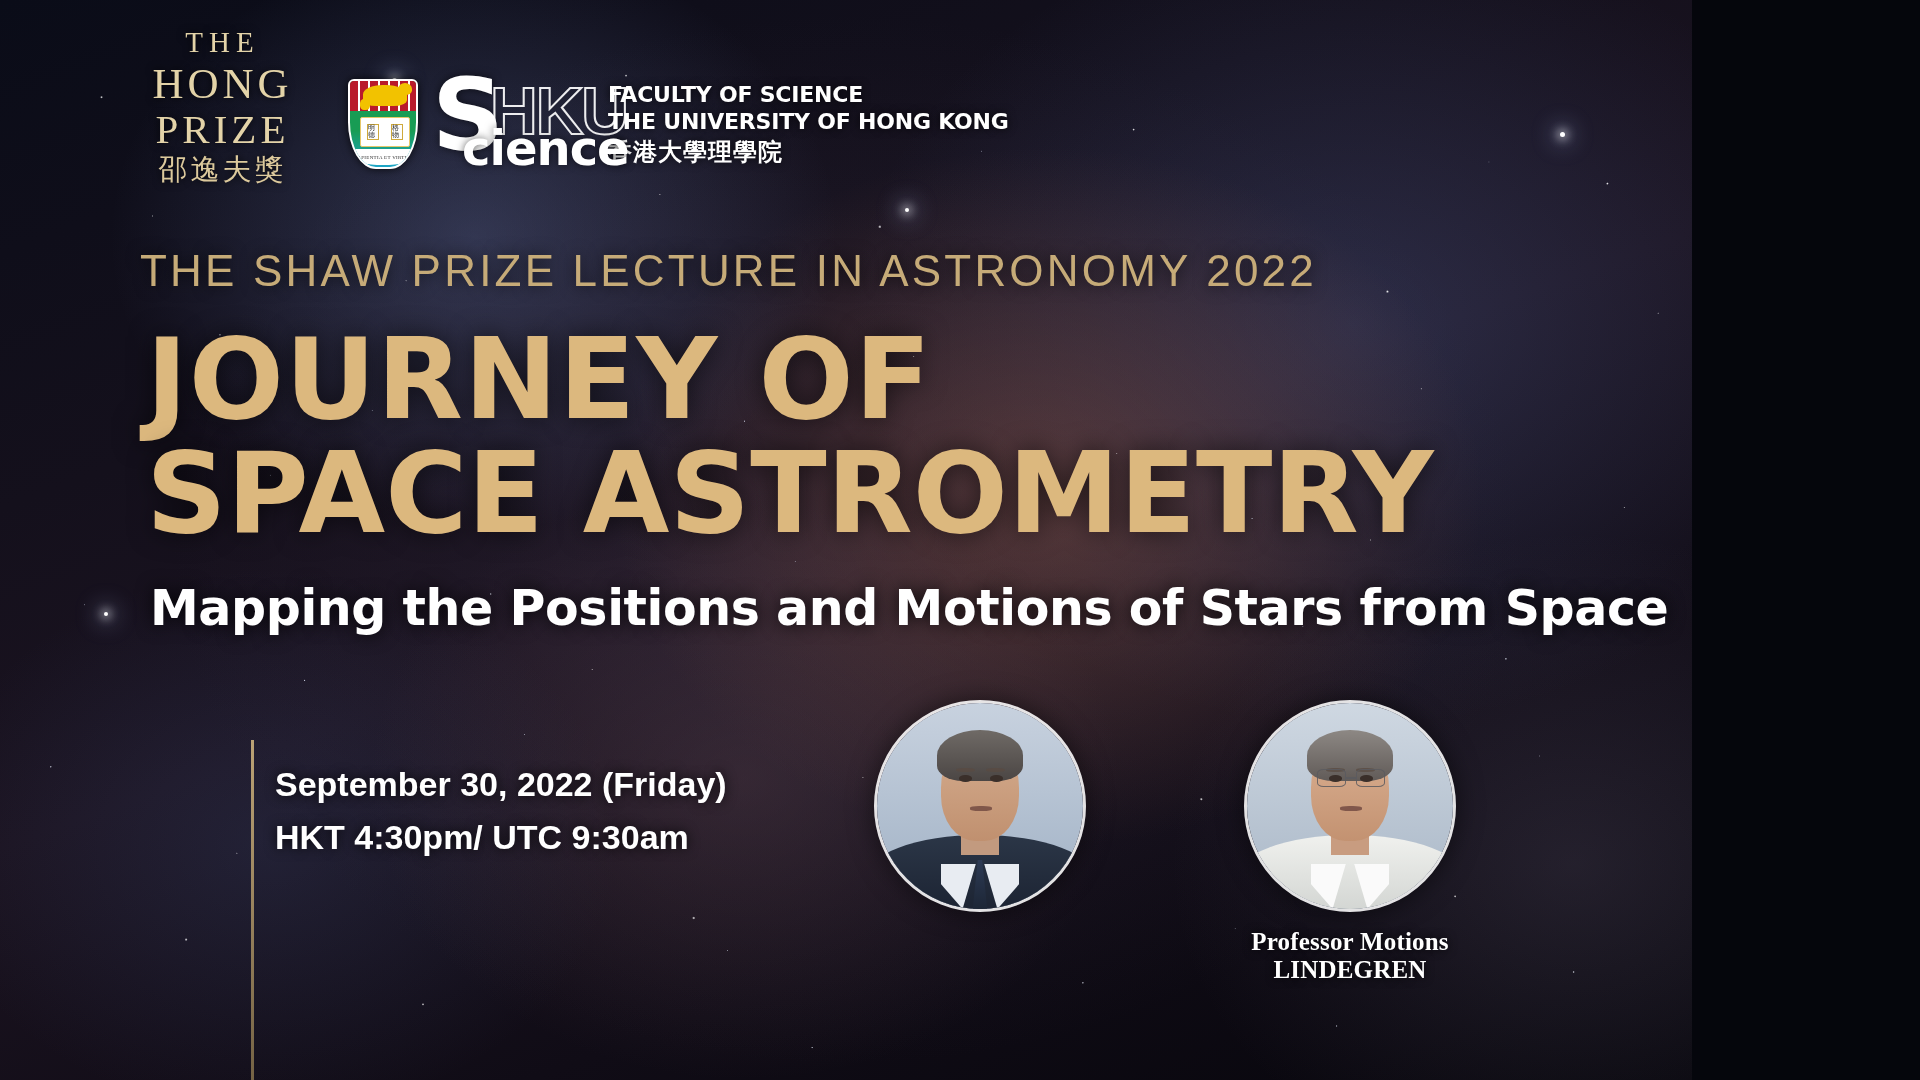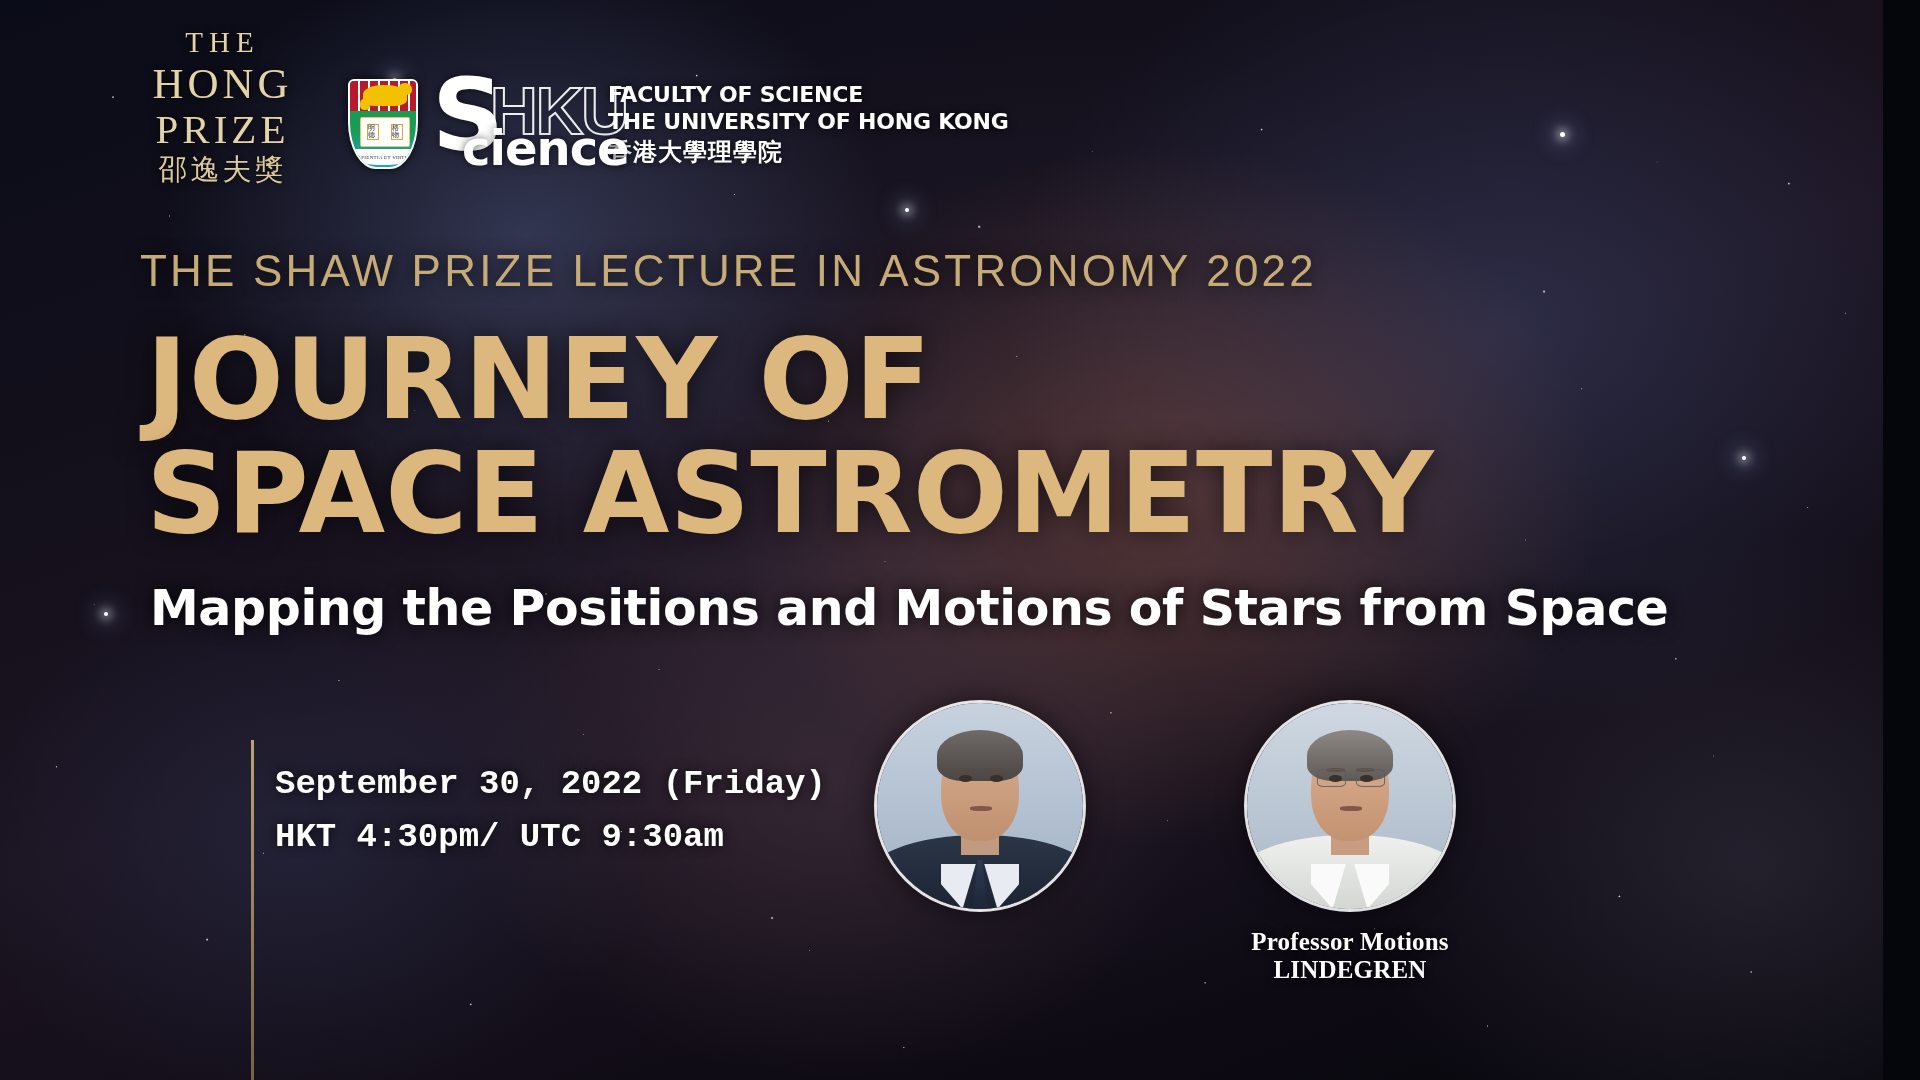--- a/index.html
+++ b/index.html
@@ -1,20 +1,20 @@
 <!DOCTYPE html>
 <html><head>
 <meta charset="utf-8">
 <style>
   * { margin:0; padding:0; box-sizing:border-box; }
   html,body { width:1920px; height:1080px; overflow:hidden; background:#05060c; }
   body { font-family:"Liberation Sans", sans-serif; }
 
   #poster {
-    position:relative; width:1883px; height:1080px; overflow:hidden;
+    position:relative; width:1692px; height:1080px; overflow:hidden;
     background:
       radial-gradient(ellipse 520px 420px at 28% 22%, rgba(120,140,200,0.30), rgba(0,0,0,0) 70%),
       radial-gradient(ellipse 620px 500px at 62% 46%, rgba(150,90,70,0.42), rgba(0,0,0,0) 70%),
       radial-gradient(ellipse 700px 560px at 80% 30%, rgba(90,110,170,0.28), rgba(0,0,0,0) 72%),
       radial-gradient(ellipse 520px 420px at 44% 72%, rgba(110,80,90,0.30), rgba(0,0,0,0) 72%),
       radial-gradient(ellipse 480px 380px at 16% 78%, rgba(70,90,140,0.22), rgba(0,0,0,0) 72%),
       radial-gradient(ellipse 560px 460px at 93% 80%, rgba(130,120,150,0.20), rgba(0,0,0,0) 72%),
       radial-gradient(ellipse 900px 700px at 50% 50%, rgba(60,50,70,0.35), rgba(0,0,0,0) 75%),
       linear-gradient(160deg, #0a0c18 0%, #14101c 30%, #1b1320 50%, #100c16 75%, #07060c 100%);
     padding-left: 28px;
@@ -152,21 +152,21 @@
 
   #subtitle { position:absolute; left:150px; top:580px;
       font-family:"DejaVu Sans", sans-serif; font-weight:600; color:#ffffff;
       font-size:49px; letter-spacing:-.4px;
       text-shadow:0 0 18px rgba(0,0,0,.85); }
 
   
   #date-rule { position:absolute; left:251px; top:740px; width:3px; height:340px;
       background:linear-gradient(#c9ae7b,#7d6a48); opacity:.92; }
   #date-block { position:absolute; left:275px; top:758px; color:#fff;
-      font-family:Liberation Mono, monospace; font-weight:bold; font-size:34px;
+      font-family:Liberation Sans, sans-serif; font-weight:bold; font-size:34px;
       line-height:1.55; text-shadow:0 0 12px rgba(0,0,0,.85); }
 
   
   .speaker { position:absolute; width:300px; text-align:center; }
   #speaker-0 { left:830px; top:700px; }
   #speaker-1 { left:1200px; top:700px; }
   .portrait { width:212px; height:212px; border-radius:50%; margin:0 auto;
       border:3px solid rgba(255,255,255,.88); overflow:hidden; position:relative;
       box-shadow:0 0 26px rgba(0,0,0,.55); }
   .speaker-name { margin-top:16px; color:#fff;

